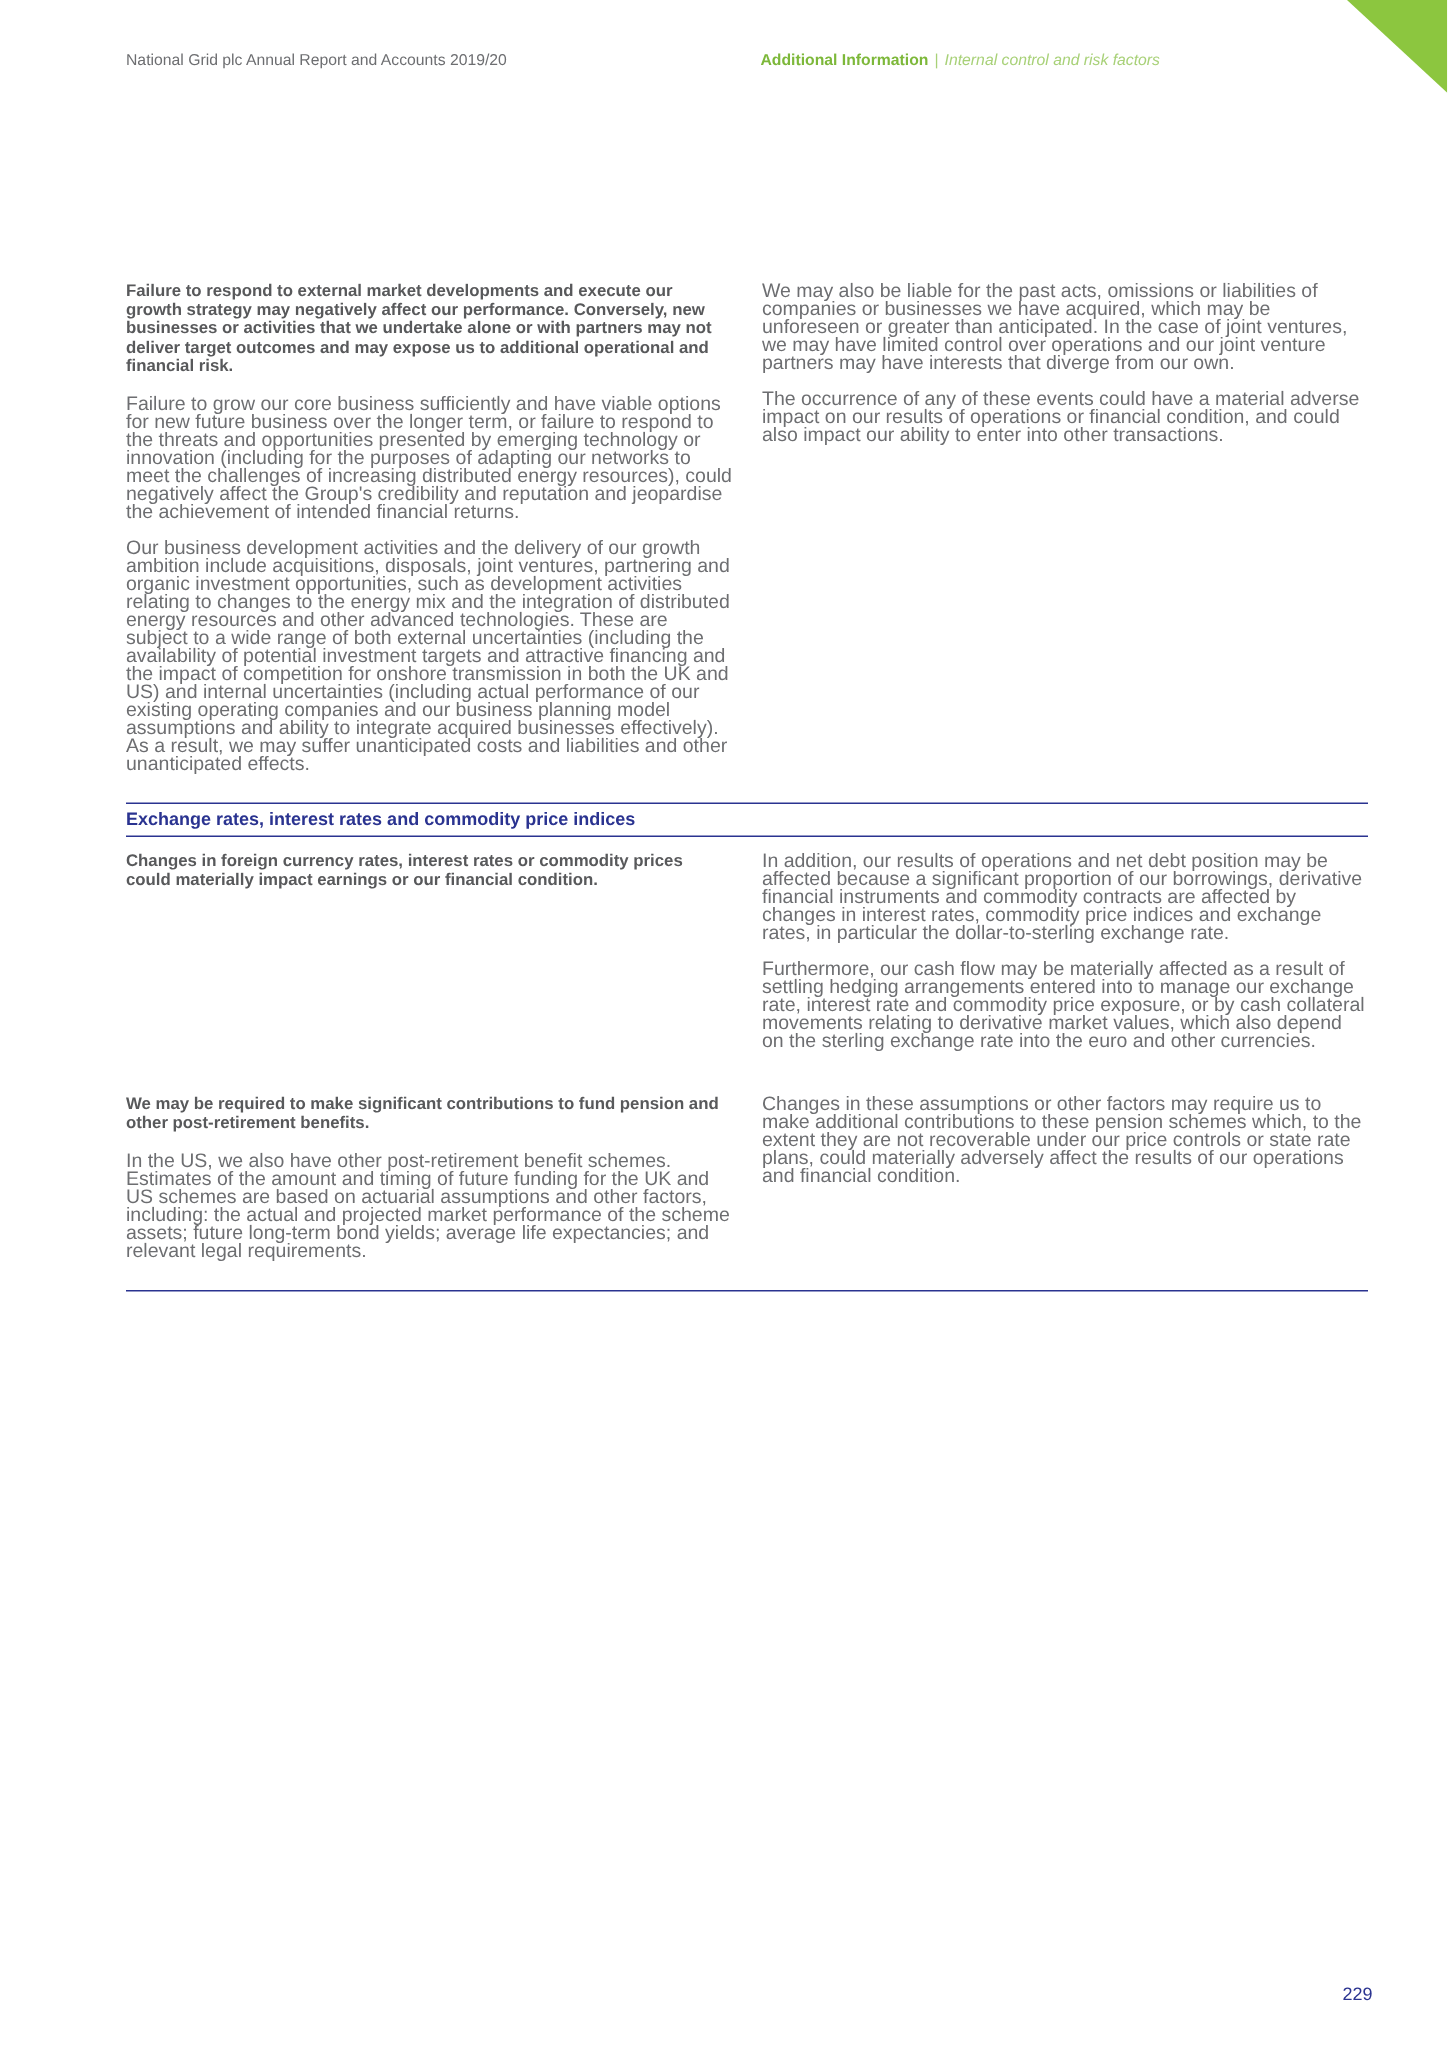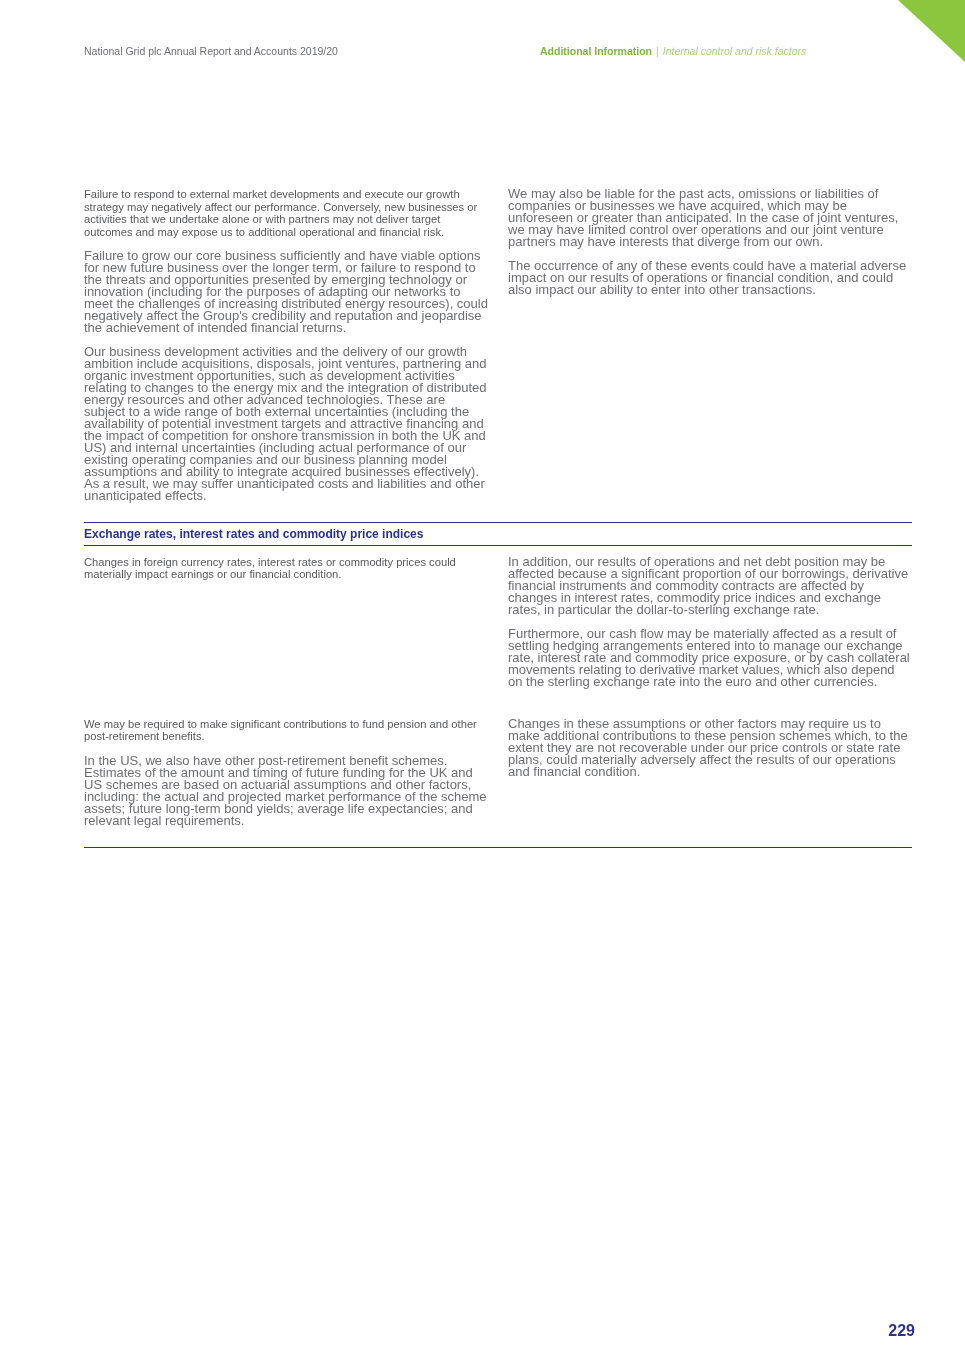--- a/index.html
+++ b/index.html
@@ -15,33 +15,33 @@
     position: absolute;
     top: 0;
     right: 0;
     width: 67px;
     height: 62px;
     background: #8CC63F;
     clip-path: polygon(0 0, 100% 0, 100% 100%);
   }
   .header {
     position: absolute;
-    top: 45px;
+    top: 34px;
     left: 84px;
     width: 828px;
     display: flex;
     font-size: 10.5px;
     line-height: 12px;
   }
   .header-left {
     width: 423px;
     color: #6D6E71;
   }
   .header-right { color: #A8D178; white-space: nowrap; }
-  .header-right .crumb-bold { color: #7DB83A; font-weight: bold; margin-left: 33px; }
+  .header-right .crumb-bold { color: #7DB83A; font-weight: bold; }
   .header-right .crumb-sep { color: #A8D178; padding: 0 4px; }
   .header-right .crumb-light { color: #A8D178; font-style: italic; }
 
   .content {
     position: absolute;
     top: 178px;
     left: 84px;
     width: 828px;
   }
   .section-title {
@@ -58,39 +58,39 @@
     display: flex;
     gap: 20px;
     padding-top: 10px;
     padding-bottom: 8px;
   }
   .col { width: 404px; }
   .col p { margin: 0 0 12px 0; }
   .lead {
     color: #58595B;
     font-size: 11.2px;
-    font-weight: normal;
+    font-weight: bold;
     line-height: 12.6px;
   }
   .body-p {
     color: #6D6E71;
     font-size: 13px;
     line-height: 12px;
   }
   .closing-rule {
     border-top: 1.5px solid #2A3390;
     height: 0;
   }
   .page-number {
     position: absolute;
     top: 1322px;
     right: 50px;
     color: #2A3390;
-    font-size: 16px;
-    font-weight: bold;
+    font-size: 12px;
+    font-weight: normal;
   }
 </style>
 </head>
 <body>
 
 <div class="page">
 
   <div class="corner-triangle"></div>
 
   <div class="header">

